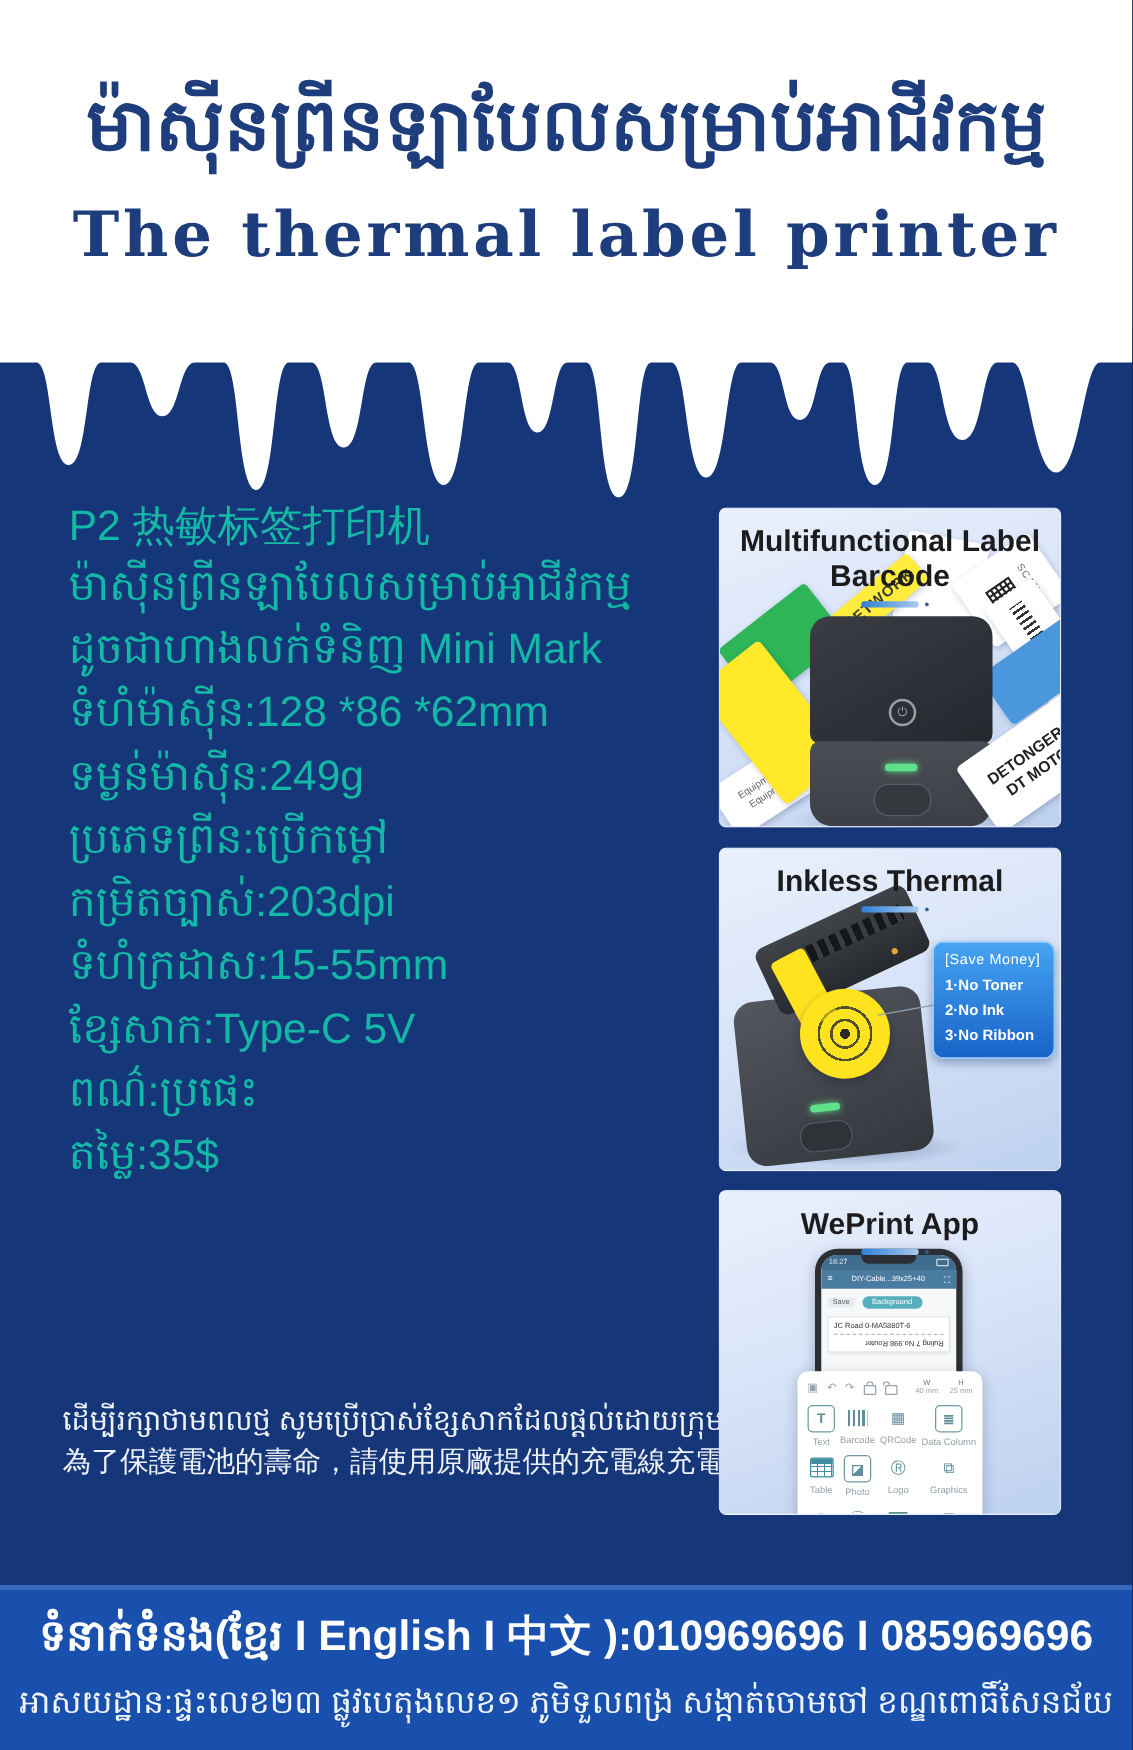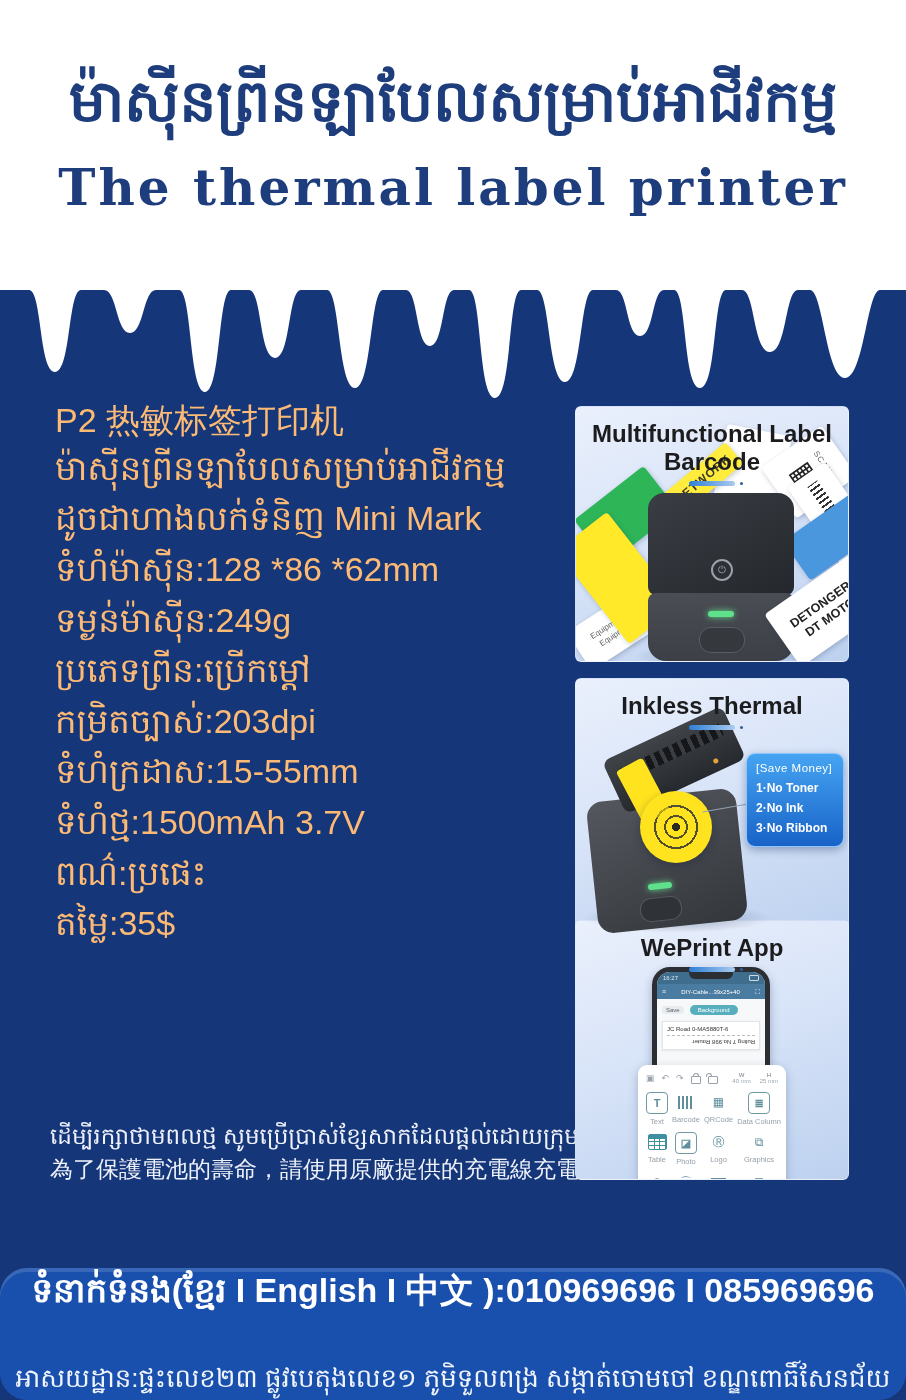--- a/index.html
+++ b/index.html
@@ -17,39 +17,39 @@
   .title-en{
     position:absolute;left:0;top:158px;width:906px;text-align:center;
     font-family:"DejaVu Serif", serif;font-size:50px;font-weight:700;
     color:#1e3d7c;letter-spacing:3px;
   }
   .drip{position:absolute;left:0;top:260px;width:906px;height:150px;display:block;}
   
   .specs{position:absolute;left:55px;top:396px;width:510px;}
   .spec-line{
     height:50.6px;display:flex;align-items:center;
-    font-size:34px;color:#fdba74;white-space:nowrap;
+    font-size:34px;color:#14b8a6;white-space:nowrap;
   }
   .notes{position:absolute;left:50px;top:1120px;width:520px;}
   .note{color:#eef2fa;font-size:23px;line-height:33px;white-space:nowrap;}
   
   .watermark{
     position:absolute;left:268px;top:692px;z-index:30;
     font-family:"DejaVu Serif", serif;font-size:26px;font-weight:700;
     color:rgba(255,255,255,0.92);white-space:nowrap;
   }
   
   .panel{
     position:absolute;left:575px;width:272px;border-radius:6px;overflow:hidden;
     background:linear-gradient(160deg,#eaf0fc 0%,#d8e4f8 45%,#bdd1ef 100%);
     border:1px solid rgba(255,255,255,0.25);
   }
   .p1{top:406px;height:254px;}
   .p2{top:678px;height:257px;}
-  .p3{top:920px;height:258px;}
+  .p3{top:952px;height:258px;}
   .panel-title{
     position:relative;margin-top:13px;text-align:center;
     font-size:24px;font-weight:700;color:#1c1c1e;z-index:8;
   }
   .title-underline{
     position:relative;margin:5px auto 0 auto;width:46px;height:5px;border-radius:3px;
     background:linear-gradient(90deg,#2f7fd6,#a9cbee);z-index:8;
   }
   .title-underline::after{
     content:"";position:absolute;right:-8px;top:1px;width:3px;height:3px;border-radius:50%;
@@ -159,21 +159,21 @@
   .ticon .tablei{width:17px;height:14px;border-radius:2px;background:
      linear-gradient(#3f8fa0 0 4px,transparent 4px),
      repeating-linear-gradient(0deg,transparent 0 3px,#3f8fa0 3px 4px),
      repeating-linear-gradient(90deg,transparent 0 4.6px,#3f8fa0 4.6px 5.6px);
      border:1px solid #3f8fa0;}
   .ticon .listi{width:15px;height:12px;background:repeating-linear-gradient(0deg,#5f8f9b 0 1.5px,transparent 1.5px 4.5px);}
   .tool .tlabel{font-size:7.5px;color:#96a1ab;white-space:nowrap;}
   
   .footer{position:absolute;left:0;top:1268px;width:906px;height:132px;background:#1a50ad;
     box-shadow:inset 0 4px 0 rgba(255,255,255,.14);
-    display:flex;flex-direction:column;align-items:center;justify-content:space-between;gap:8px;border-radius:27px;}
+    display:flex;flex-direction:column;align-items:center;justify-content:center;gap:8px;}
   .foot-1{font-size:34px;color:#ffffff;font-weight:600;white-space:nowrap;}
   .foot-2{font-size:26px;color:#f0f4fb;white-space:nowrap;}
 </style>
 </head>
 <body>
 
 <div id="page">
 
   <div class="header">
     <div class="title-km">ម៉ាស៊ីនព្រីនឡាបែលសម្រាប់អាជីវកម្ម</div>
@@ -199,21 +199,21 @@
 
   <div class="specs">
     <div class="spec-line">P2 热敏标签打印机</div>
     <div class="spec-line">ម៉ាស៊ីនព្រីនឡាបែលសម្រាប់អាជីវកម្ម</div>
     <div class="spec-line">ដូចជាហាងលក់ទំនិញ Mini Mark</div>
     <div class="spec-line">ទំហំម៉ាស៊ីន:128 *86 *62mm</div>
     <div class="spec-line">ទម្ងន់ម៉ាស៊ីន:249g</div>
     <div class="spec-line">ប្រភេទព្រីន:ប្រើកម្ដៅ</div>
     <div class="spec-line">កម្រិតច្បាស់:203dpi</div>
     <div class="spec-line">ទំហំក្រដាស:15-55mm</div>
-    <div class="spec-line">ទំហំថ្ម:1500mAh 3.7V</div>
+    <div class="spec-line">ខ្សែសាក:Type-C 5V</div>
     <div class="spec-line">ពណ៌:ប្រផេះ</div>
     <div class="spec-line">តម្លៃ:35$</div>
   </div>
 
   <div class="notes">
     <div class="note">ដើម្បីរក្សាថាមពលថ្ម សូមប្រើប្រាស់ខ្សែសាកដែលផ្តល់ដោយក្រុមហ៊ុន</div>
     <div class="note">為了保護電池的壽命，請使用原廠提供的充電線充電。</div>
   </div>
 
 

